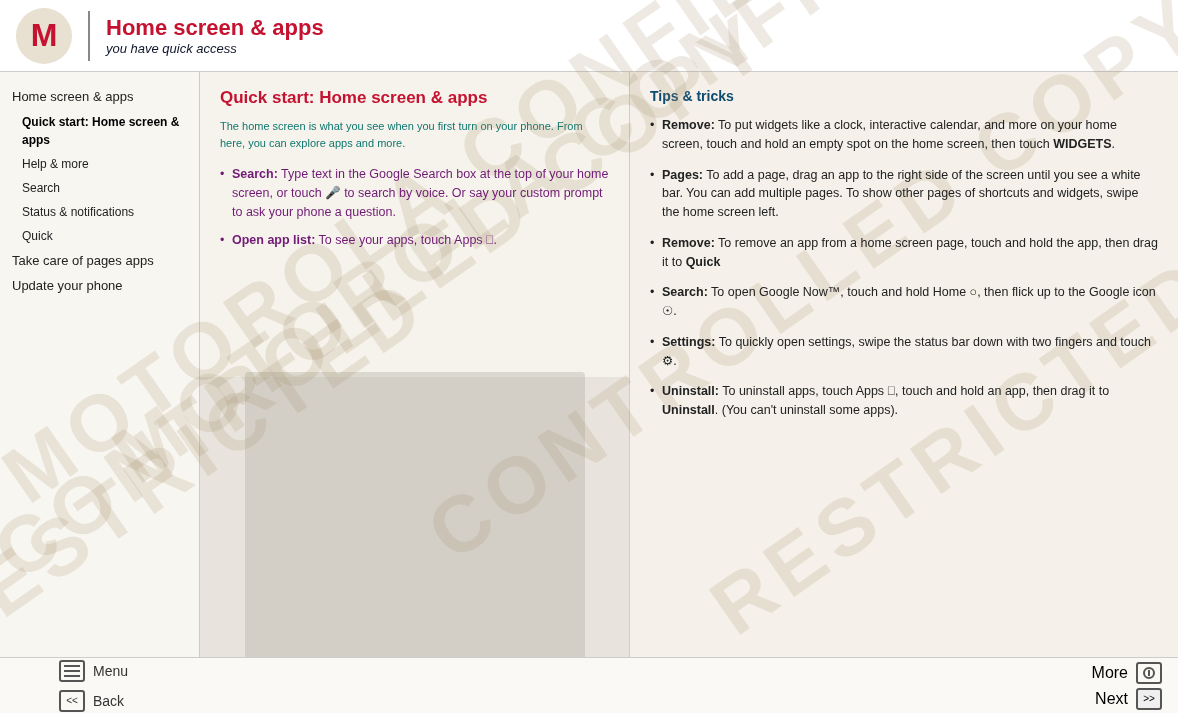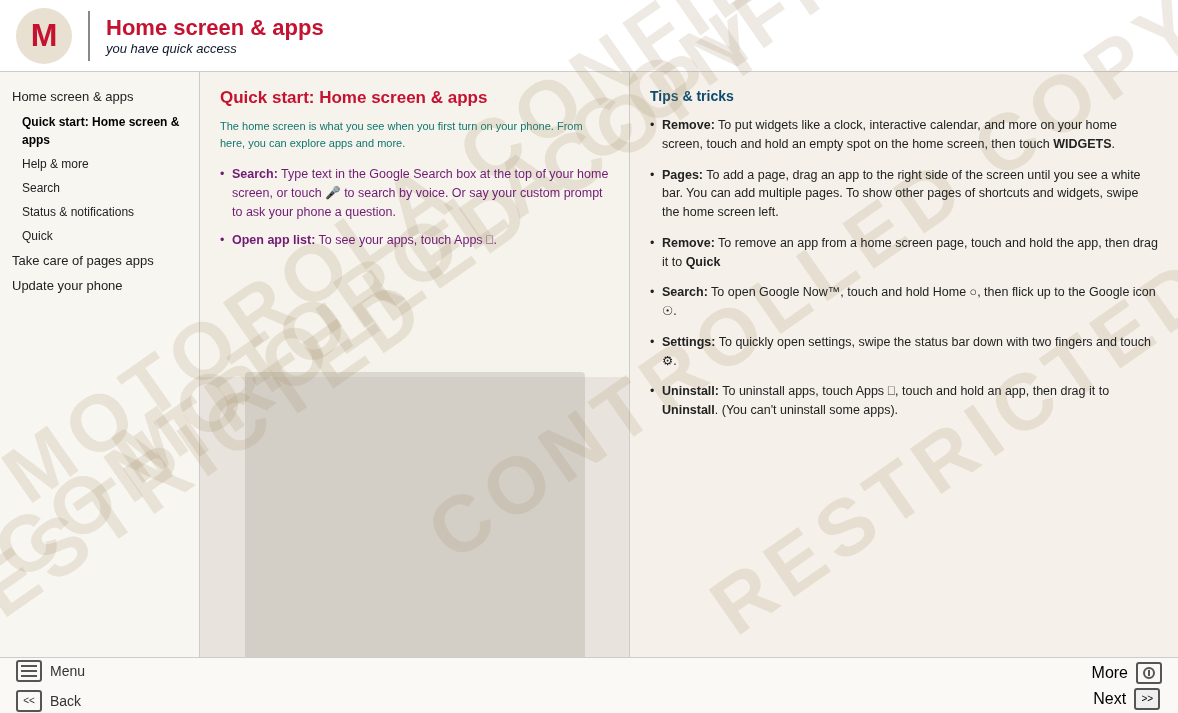--- a/index.html
+++ b/index.html
@@ -240,37 +240,38 @@
     .footer-btn {
       display: flex;
       align-items: center;
       gap: 8px;
       cursor: pointer;
       font-size: 14px;
       color: #333;
       background: none;
       border: none;
       padding: 2px 0;
+      margin-left: 43px;
     }
     .btn-icon {
       width: 26px;
       height: 22px;
       border: 2px solid #555;
       border-radius: 3px;
       display: flex;
       align-items: center;
       justify-content: center;
       font-size: 10px;
     }
     .footer-right {
       display: flex;
       flex-direction: column;
       gap: 4px;
       margin-left: auto;
-      align-items: center;
+      align-items: flex-end;
     }
     .footer-right-inner {
       display: flex;
       align-items: center;
       gap: 8px;
     }
   </style>
 </head>
 <body>
 

